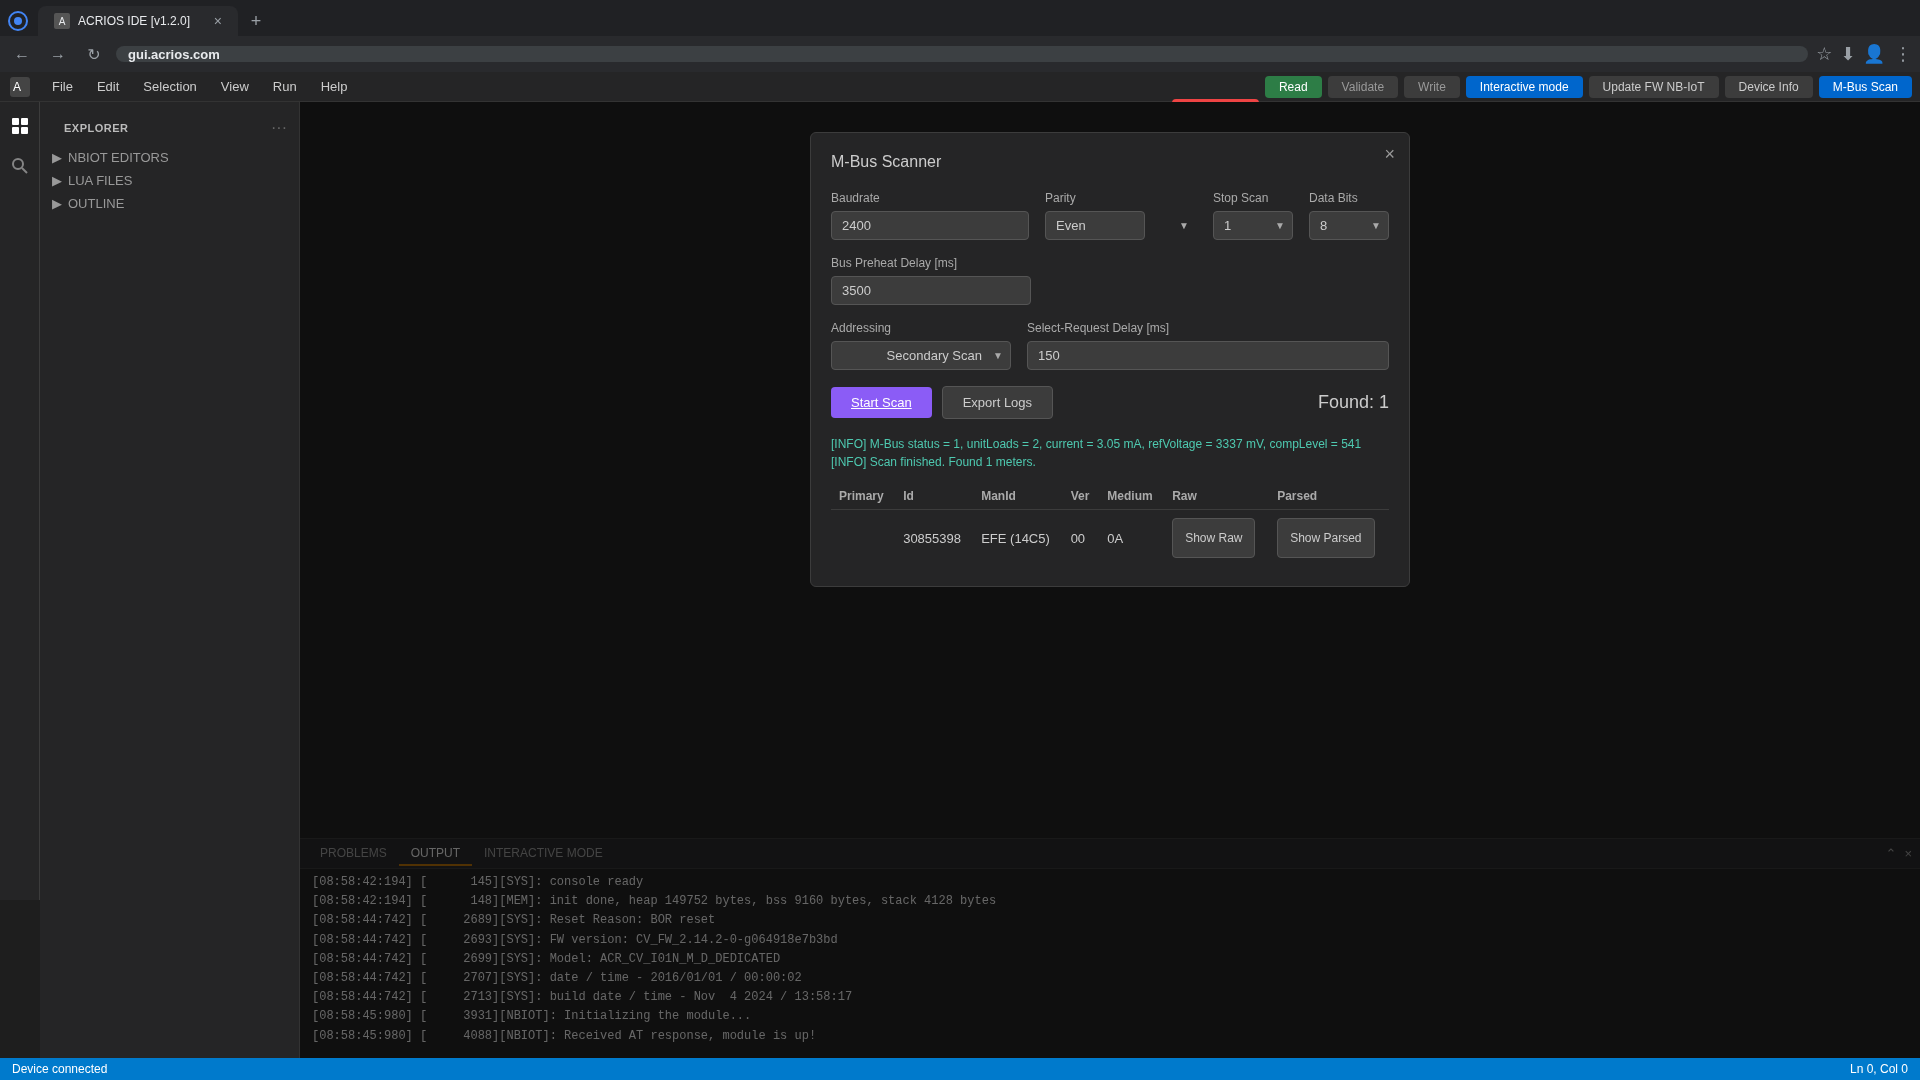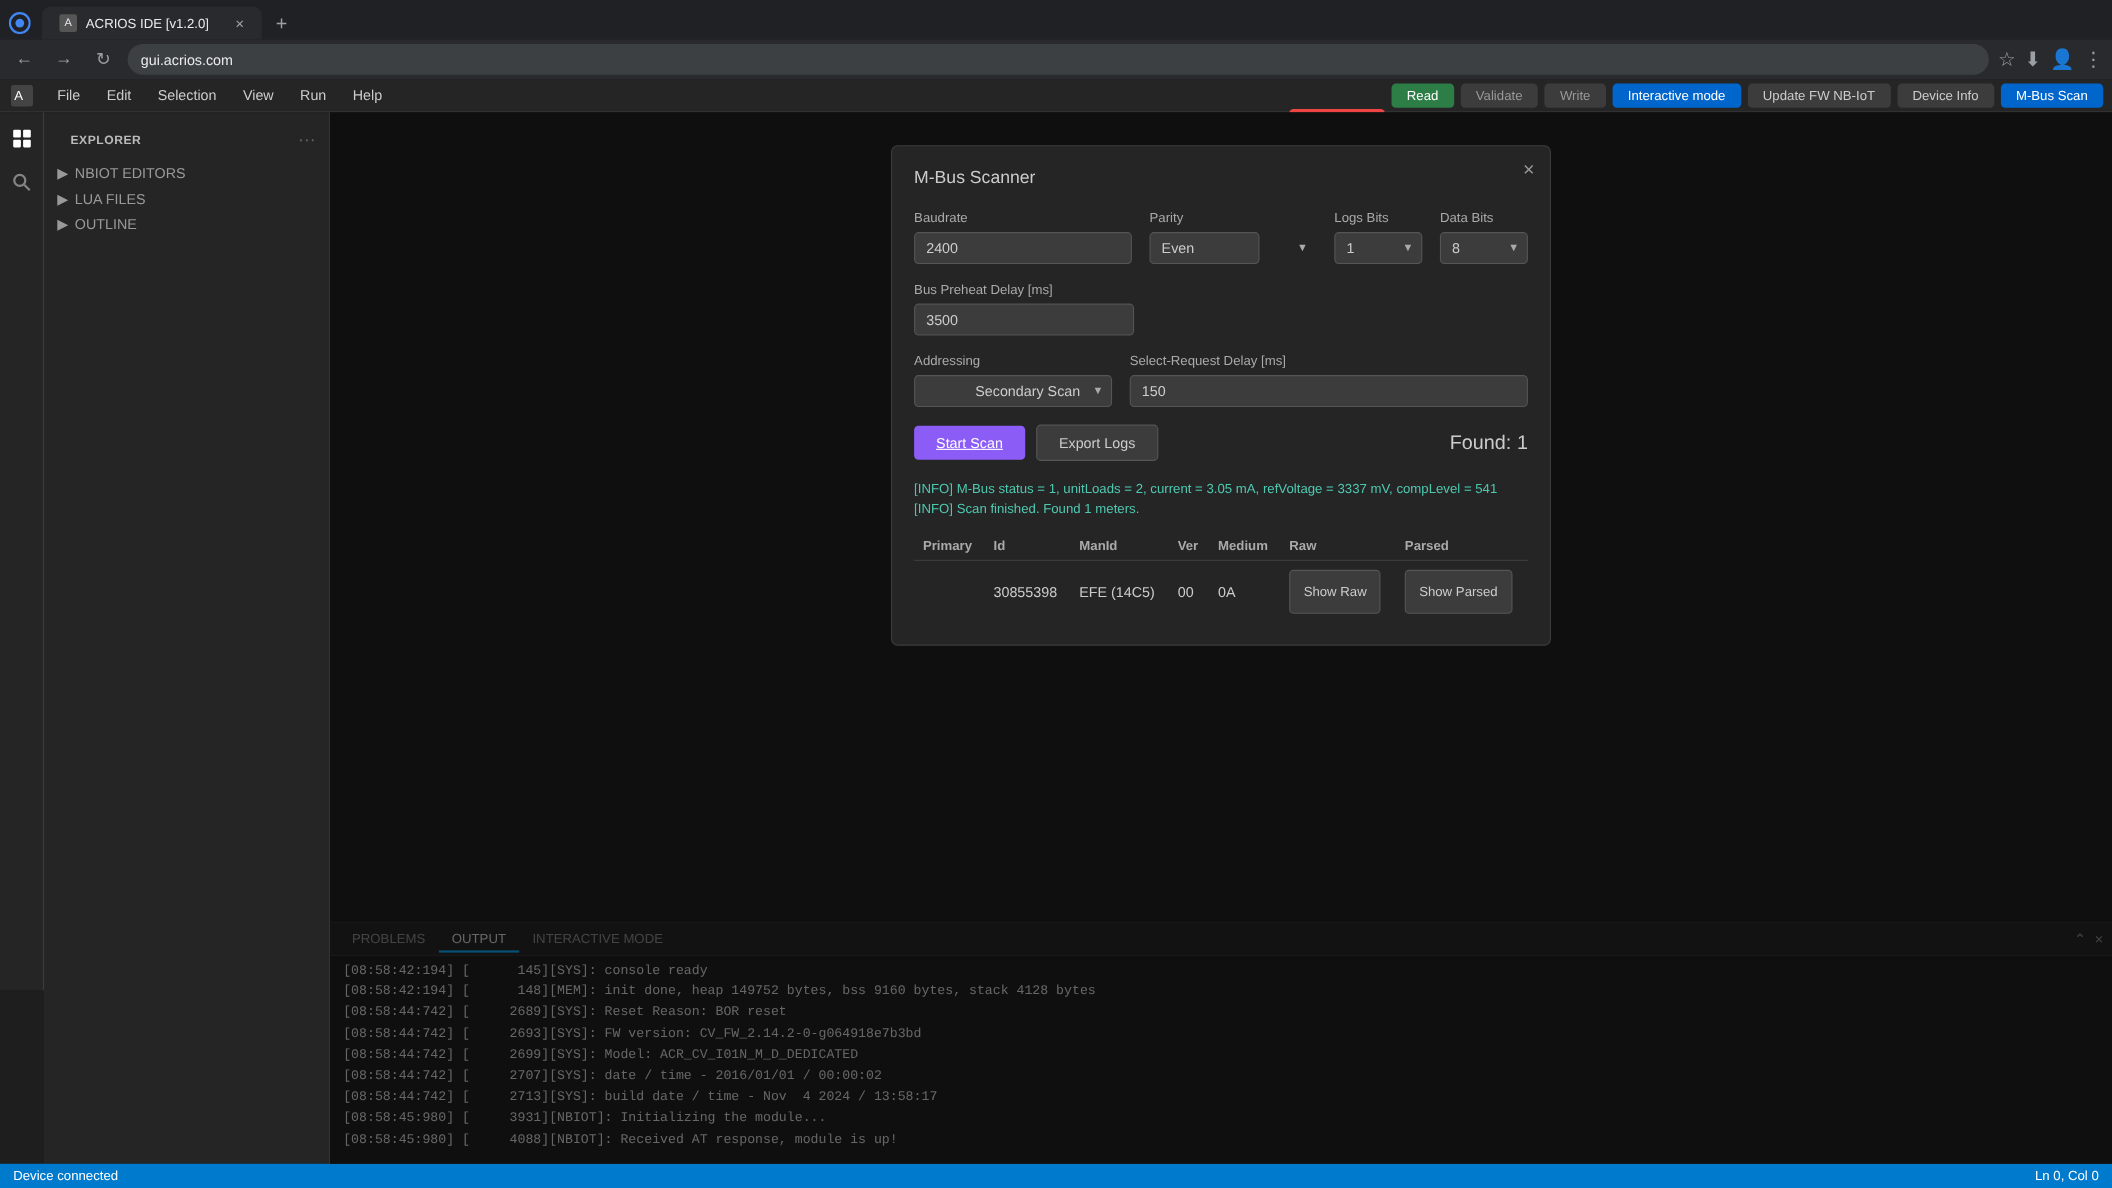--- a/index.html
+++ b/index.html
@@ -80,26 +80,27 @@
       width: 28px; height: 28px;
       border-radius: 50%;
       display: flex; align-items: center; justify-content: center;
       color: #9aa0a6;
       font-size: 16px;
     }
     .address-bar {
       flex: 1;
       background: #3c4043;
       border-radius: 20px;
-      height: 28px;
+      height: 16px;
       display: flex;
       align-items: center;
       padding: 0 12px;
       font-size: 13px;
       color: #e8eaed;
+      font-weight: bold;
     }
     .nav-actions {
       display: flex; gap: 8px;
       color: #9aa0a6;
       font-size: 18px;
     }
 
     
     .app {
       display: flex;
@@ -381,21 +382,21 @@
     }
     .panel-tab {
       padding: 4px 12px;
       font-size: 12px;
       color: #888;
       cursor: pointer;
       border-bottom: 2px solid transparent;
     }
     .panel-tab.active {
       color: #ccc;
-      border-bottom: 2px solid #0ea5e9;
+      border-bottom: 2px solid #a16207;
     }
     .panel-controls {
       display: flex;
       align-items: center;
       margin-left: auto;
       gap: 8px;
       color: #888;
     }
     .panel-content {
       flex: 1;
@@ -547,21 +548,21 @@
               <div class="form-select-wrapper">
                 <select class="form-select">
                   <option>Even</option>
                   <option>Odd</option>
                   <option>None</option>
                 </select>
                 <span class="select-arrow">▼</span>
               </div>
             </div>
             <div class="form-group">
-              <label class="form-label">Logs Bits</label>
+              <label class="form-label">Stop Scan</label>
               <div class="form-select-wrapper">
                 <select class="form-select" style="min-width:80px;">
                   <option>1</option>
                   <option>2</option>
                 </select>
                 <span class="select-arrow">▼</span>
               </div>
             </div>
             <div class="form-group">
               <label class="form-label">Data Bits</label>

